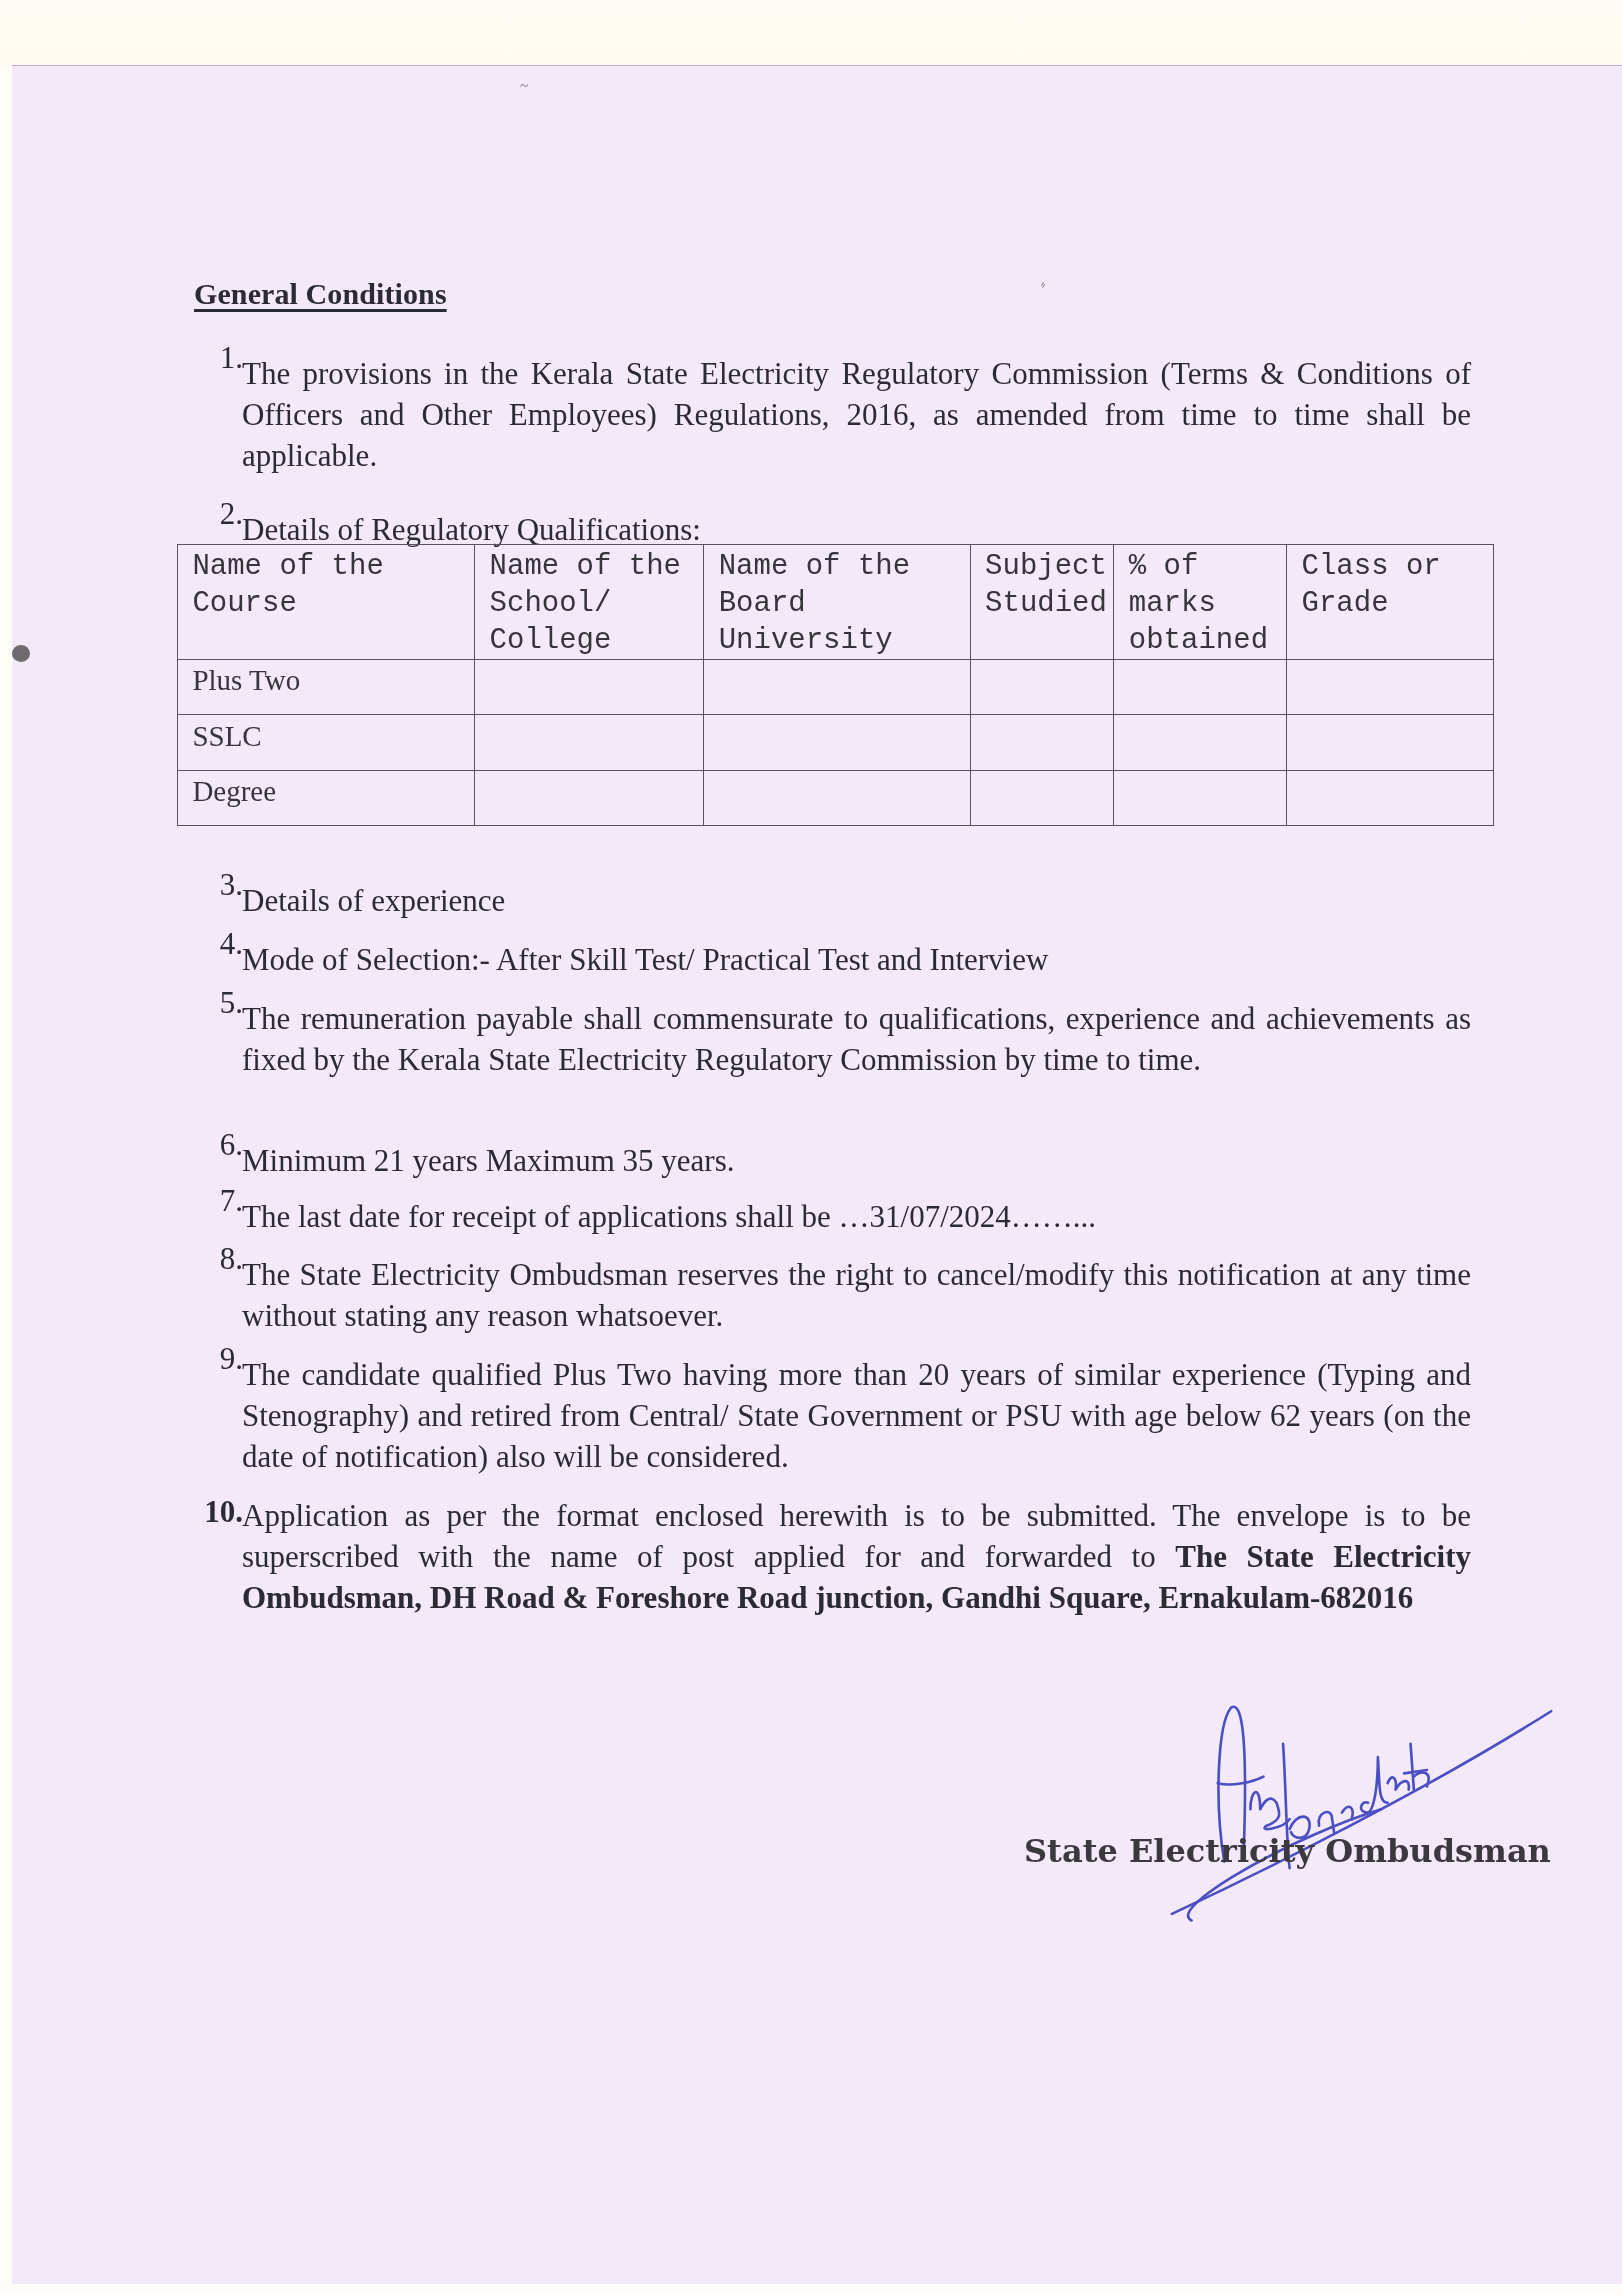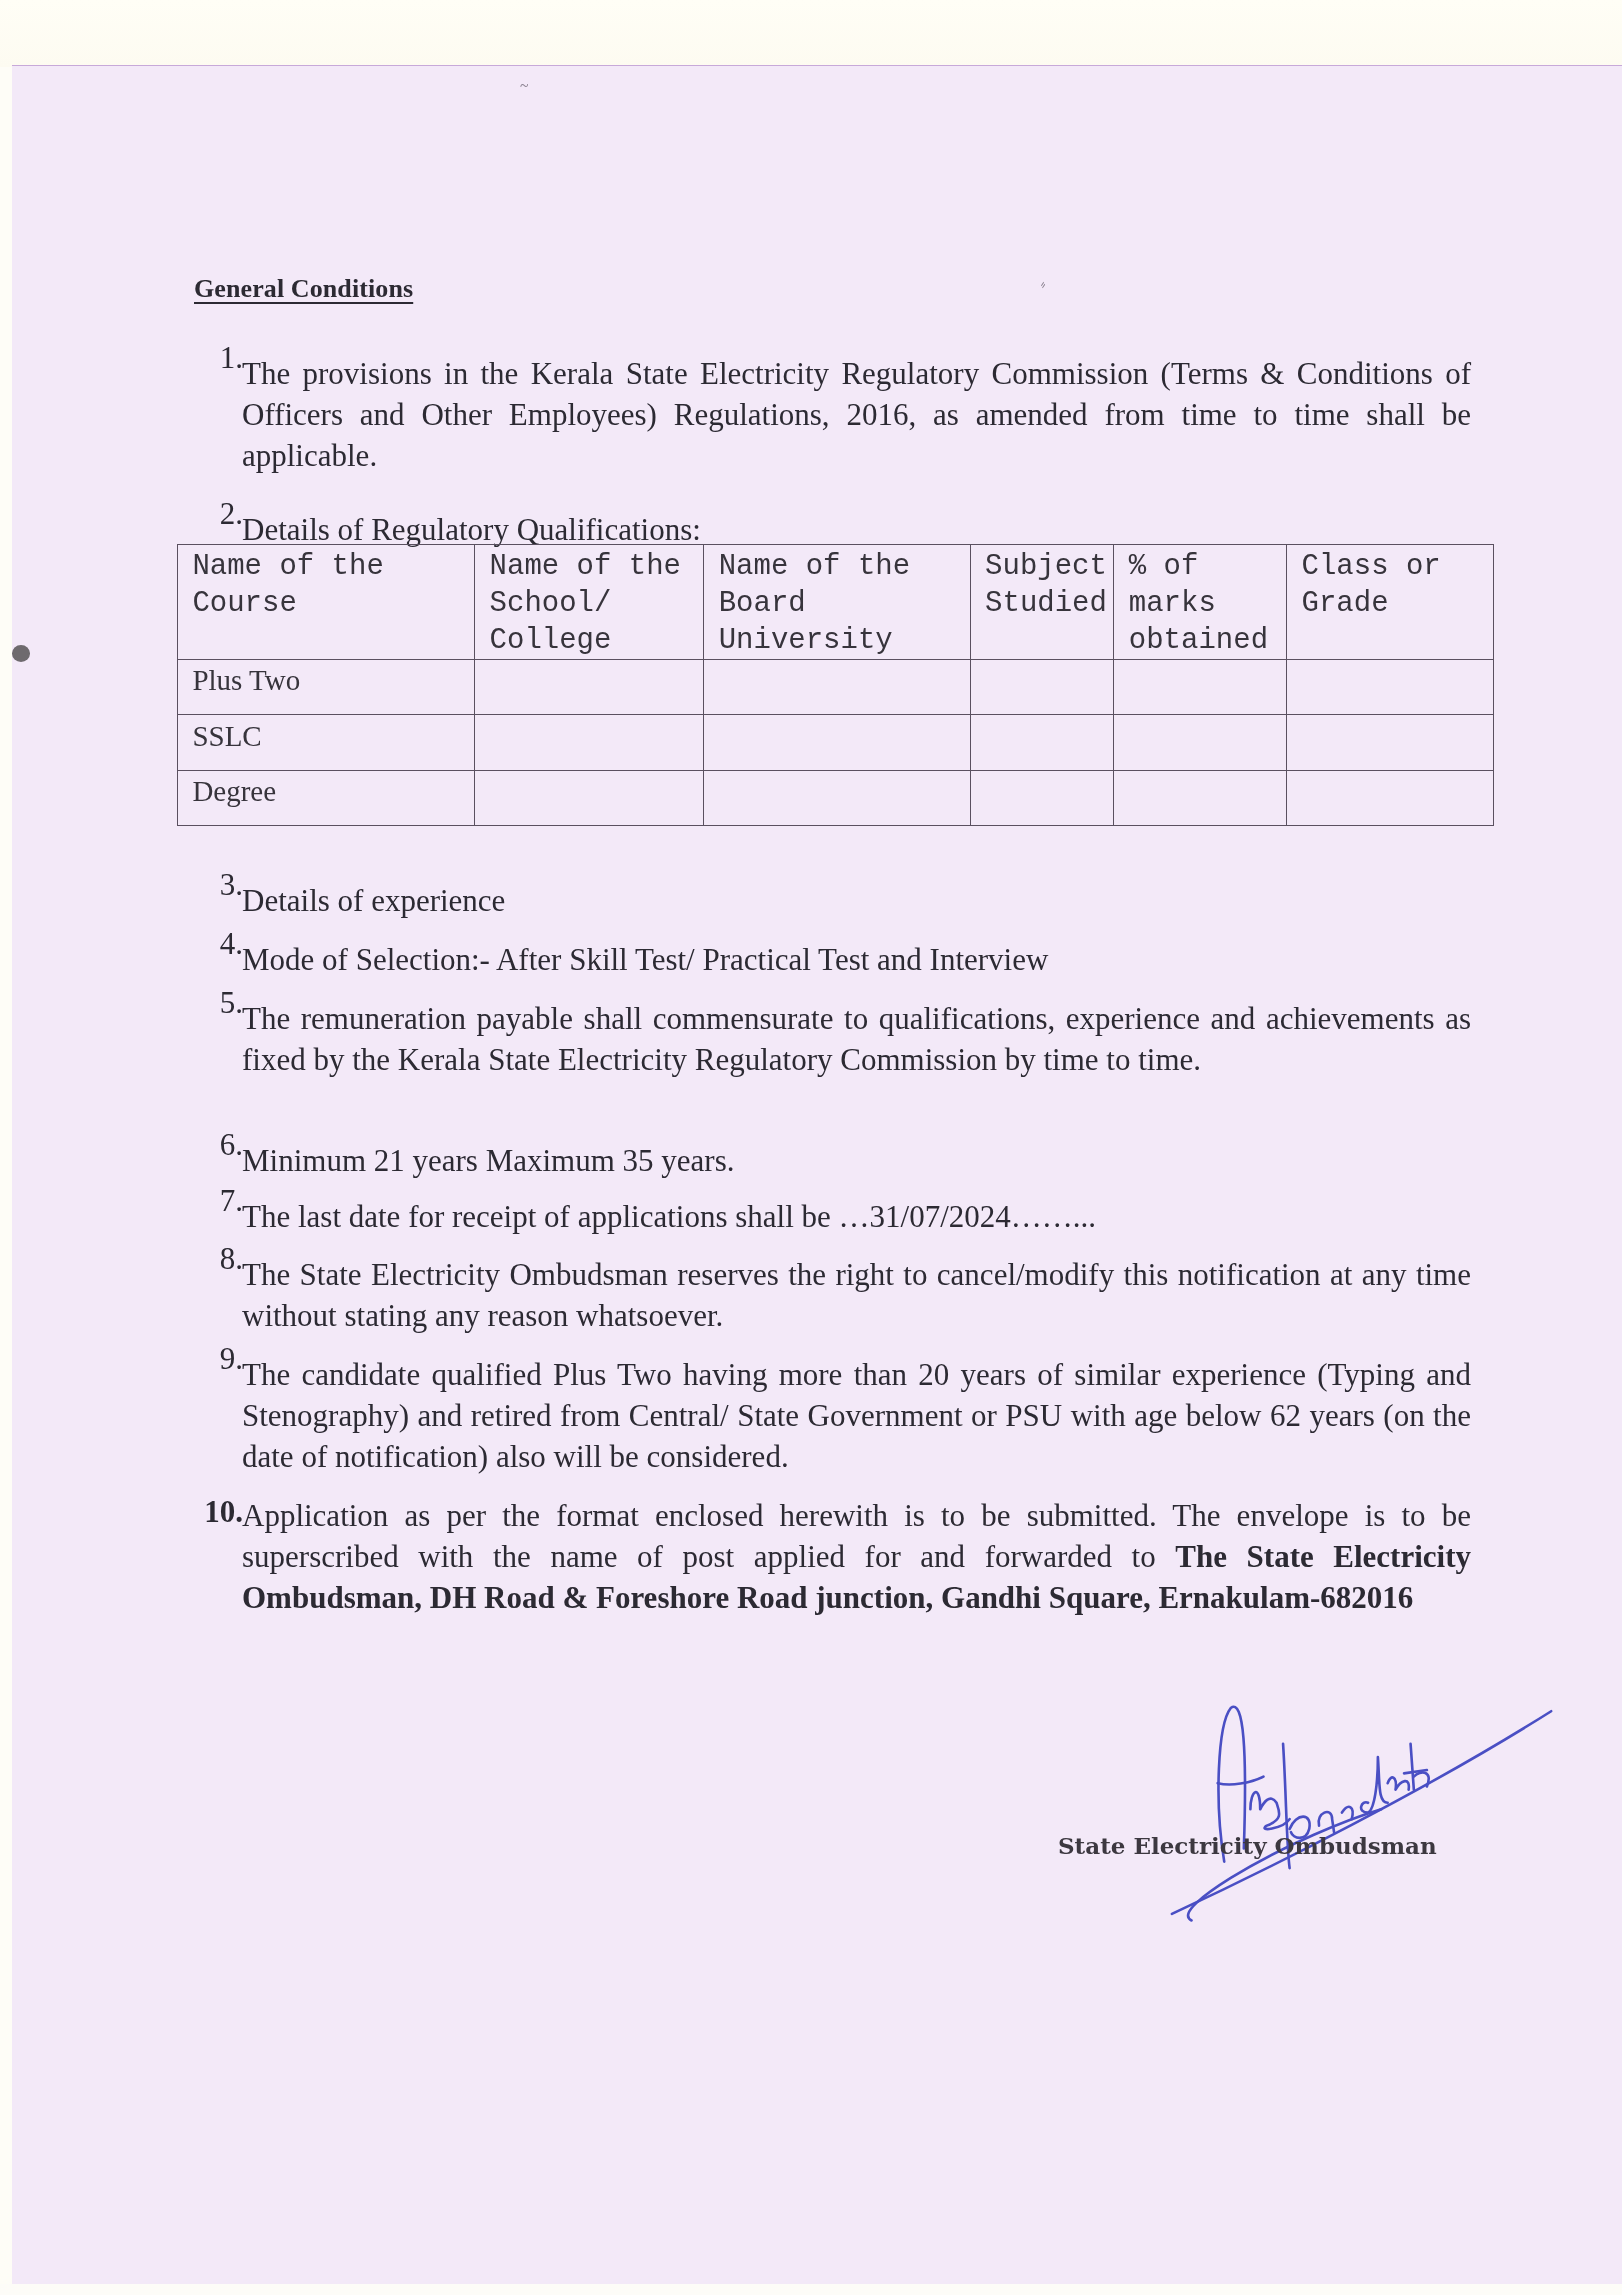--- a/index.html
+++ b/index.html
@@ -22,21 +22,21 @@
       position: absolute; left: 0; top: 2284px; width: 1623px; height: 11.8px; background: #fdfcf8;
     }
     .hole {
       position: absolute; left: 11.8px; top: 645px; width: 18.3px; height: 17px;
       border-radius: 50%; background: #6e6a6e;
     }
     .smudge { position: absolute; color: #8a8290; font-size: 15.7px; }
 
     .heading {
       position: absolute; left: 194px; top: 257px;
-      font-size: 26px; font-weight: bold; text-decoration: underline;
+      font-size: 30px; font-weight: bold; text-decoration: underline;
       text-underline-offset: 5.2px; letter-spacing: 0.1px;
     }
 
     .item { position: absolute; font-size: 31px; line-height: 41px; }
     .item .num { position: absolute; left: 0; top: 0; width: 47px; text-align: right; }
     .item .txt { position: absolute; left: 46px; top: 16px; width: 1229px; text-align: justify; text-align-last: left; }
     .item .num.bold { font-weight: bold; margin-top: 12px; }
     .bold { font-weight: bold; }
 
     table.edu {
@@ -47,22 +47,22 @@
       border: 1.3px solid #5a5060; vertical-align: top; font-weight: normal; text-align: left;
       padding: 2.6px 6.5px 0 14.4px;
     }
     table.edu thead th { height: 89px; font-family: Liberation Mono, monospace; }
     table.edu tbody td { height: 52px; }
 
     .signature {
       position: absolute; left: 1152px; top: 1672px; width: 406px; height: 255px;
     }
     .sig-name {
-      position: absolute; left: 1058px; top: 1832px;
-      font-family: "DejaVu Serif", serif; font-weight: bold; font-size: 23px; color: #3c3840;
+      position: absolute; left: 1024px; top: 1832px;
+      font-family: "DejaVu Serif", serif; font-weight: bold; font-size: 32px; color: #3c3840;
     }
   </style>
 </head>
 <body>
 
 <div class="scan-top"></div>
 <div class="sheet"></div>
 <div class="scan-bottom"></div>
 <div class="hole"></div>
 <div class="smudge" style="left:520px;top:77px;">~</div>

